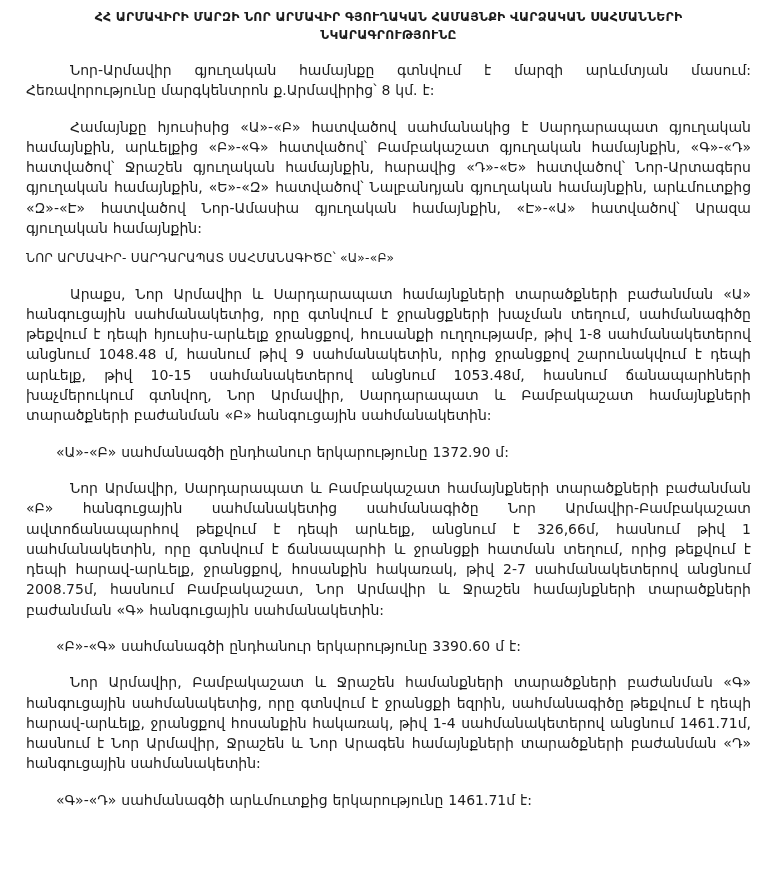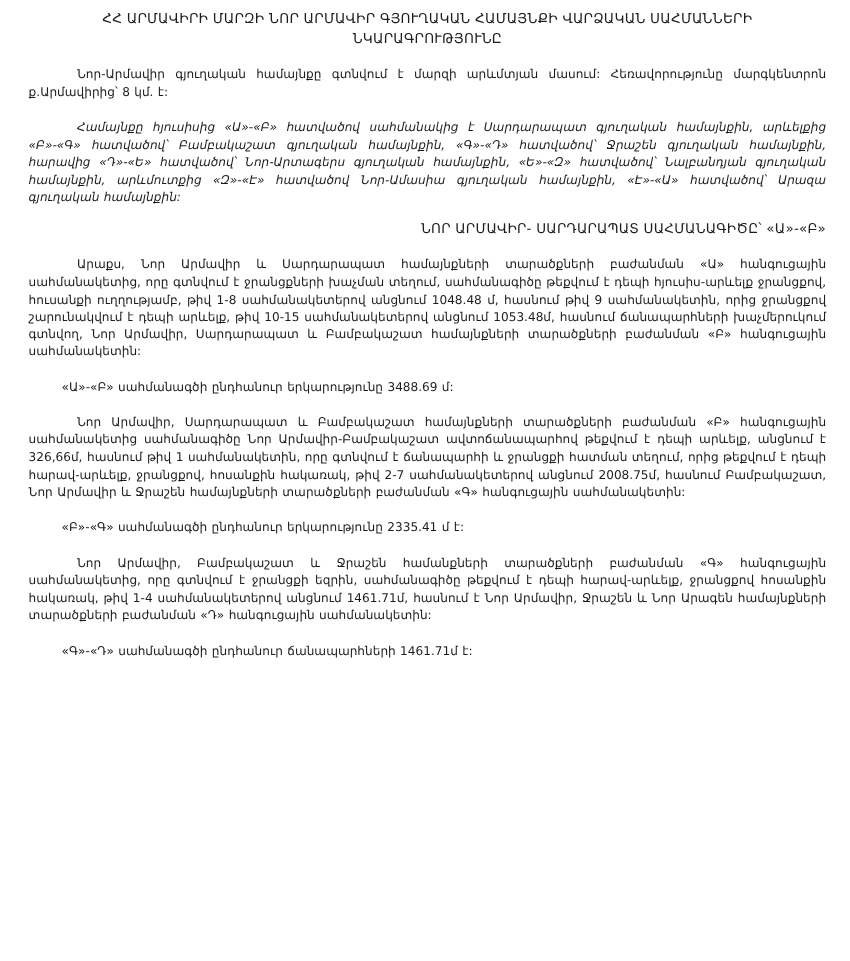--- a/index.html
+++ b/index.html
@@ -17,44 +17,43 @@
   .page {
     width: 773px;
     height: 874px;
     box-sizing: border-box;
     padding: 6px 22px 0 26px;
     position: relative;
   }
   .doc-title {
     text-align: center;
     font-size: 12.4px;
-    font-weight: 400;
+    font-weight: 700;
     letter-spacing: 0.2px;
     line-height: 1.45;
     margin: 2px 6px 10px 6px;
     text-transform: uppercase;
   }
   .para {
     text-align: justify;
-    font-size: 11px;
+    font-size: 14px;
     line-height: 1.45;
     margin: 16px 0 1px 0;
     text-indent: 44px;
     word-spacing: 0.5px;
   }
   .para.spaced {
     margin-bottom: 11px;
-    font-style: italic;
   }
   .para.summary {
     text-indent: 30px;
     margin-bottom: 10px;
   }
   .section-head {
-    text-align: right;
+    text-align: left;
     font-size: 12.3px;
     font-weight: 400;
     letter-spacing: 0.2px;
     margin: 12px 0 11px 0;
     text-transform: uppercase;
     line-height: 1.4;
   }
   .section-head.tight {
     margin-top: 11px;
   }
@@ -67,25 +66,25 @@
   <h1 class="doc-title">ՀՀ ԱՐՄԱՎԻՐԻ ՄԱՐԶԻ ՆՈՐ ԱՐՄԱՎԻՐ ԳՅՈՒՂԱԿԱՆ ՀԱՄԱՅՆՔԻ ՎԱՐՁԱԿԱՆ ՍԱՀՄԱՆՆԵՐԻ ՆԿԱՐԱԳՐՈՒԹՅՈՒՆԸ</h1>
 
   <p class="para">Նոր-Արմավիր գյուղական համայնքը գտնվում է մարզի արևմտյան մասում: Հեռավորությունը մարգկենտրոն ք.Արմավիրից՝ 8 կմ. է:</p>
 
   <p class="para spaced">Համայնքը հյուսիսից «Ա»-«Բ» հատվածով սահմանակից է Սարդարապատ գյուղական համայնքին, արևելքից «Բ»-«Գ» հատվածով՝ Բամբակաշատ գյուղական համայնքին, «Գ»-«Դ» հատվածով՝ Ջրաշեն գյուղական համայնքին, հարավից «Դ»-«Ե» հատվածով՝ Նոր-Արտագերս գյուղական համայնքին, «Ե»-«Զ» հատվածով՝ Նալբանդյան գյուղական համայնքին, արևմուտքից «Զ»-«Է» հատվածով Նոր-Ամասիա գյուղական համայնքին, «Է»-«Ա» հատվածով՝ Արազա գյուղական համայնքին:</p>
 
   <h2 class="section-head">ՆՈՐ ԱՐՄԱՎԻՐ- ՍԱՐԴԱՐԱՊԱՏ ՍԱՀՄԱՆԱԳԻԾԸ՝ «Ա»-«Բ»</h2>
 
   <p class="para">Արաքս, Նոր Արմավիր և Սարդարապատ համայնքների տարածքների բաժանման «Ա» հանգուցային սահմանակետից, որը գտնվում է ջրանցքների խաչման տեղում, սահմանագիծը թեքվում է դեպի հյուսիս-արևելք ջրանցքով, հուսանքի ուղղությամբ, թիվ 1-8 սահմանակետերով անցնում 1048.48 մ, հասնում թիվ 9 սահմանակետին, որից ջրանցքով շարունակվում է դեպի արևելք, թիվ 10-15 սահմանակետերով անցնում 1053.48մ, հասնում ճանապարհների խաչմերուկում գտնվող, Նոր Արմավիր, Սարդարապատ և Բամբակաշատ համայնքների տարածքների բաժանման «Բ» հանգուցային սահմանակետին:</p>
 
-  <p class="para summary">«Ա»-«Բ» սահմանագծի ընդհանուր երկարությունը 3488.69 մ:</p>
+  <p class="para summary">«Ա»-«Բ» սահմանագծի ընդհանուր երկարությունը 1372.90 մ:</p>
 
 
   <p class="para">Նոր Արմավիր, Սարդարապատ և Բամբակաշատ համայնքների տարածքների բաժանման «Բ» հանգուցային սահմանակետից սահմանագիծը Նոր Արմավիր-Բամբակաշատ ավտոճանապարհով թեքվում է դեպի արևելք, անցնում է 326,66մ, հասնում թիվ 1 սահմանակետին, որը գտնվում է ճանապարհի և ջրանցքի հատման տեղում, որից թեքվում է դեպի հարավ-արևելք, ջրանցքով, հոսանքին հակառակ, թիվ 2-7 սահմանակետերով անցնում 2008.75մ, հասնում Բամբակաշատ, Նոր Արմավիր և Ջրաշեն համայնքների տարածքների բաժանման «Գ» հանգուցային սահմանակետին:</p>
 
-  <p class="para summary">«Բ»-«Գ» սահմանագծի ընդհանուր երկարությունը 2335.41 մ է:</p>
+  <p class="para summary">«Բ»-«Գ» սահմանագծի ընդհանուր երկարությունը 3390.60 մ է:</p>
 
 
   <p class="para">Նոր Արմավիր, Բամբակաշատ և Ջրաշեն համանքների տարածքների բաժանման «Գ» հանգուցային սահմանակետից, որը գտնվում է ջրանցքի եզրին, սահմանագիծը թեքվում է դեպի հարավ-արևելք, ջրանցքով հոսանքին հակառակ, թիվ 1-4 սահմանակետերով անցնում 1461.71մ, հասնում է Նոր Արմավիր, Ջրաշեն և Նոր Արագեն համայնքների տարածքների բաժանման «Դ» հանգուցային սահմանակետին:</p>
 
-  <p class="para summary">«Գ»-«Դ» սահմանագծի ընդհանուր ճանապարհների 1461.71մ է:</p>
+  <p class="para summary">«Գ»-«Դ» սահմանագծի արևմուտքից երկարությունը 1461.71մ է:</p>
 
 </div>
 
 </body></html>

